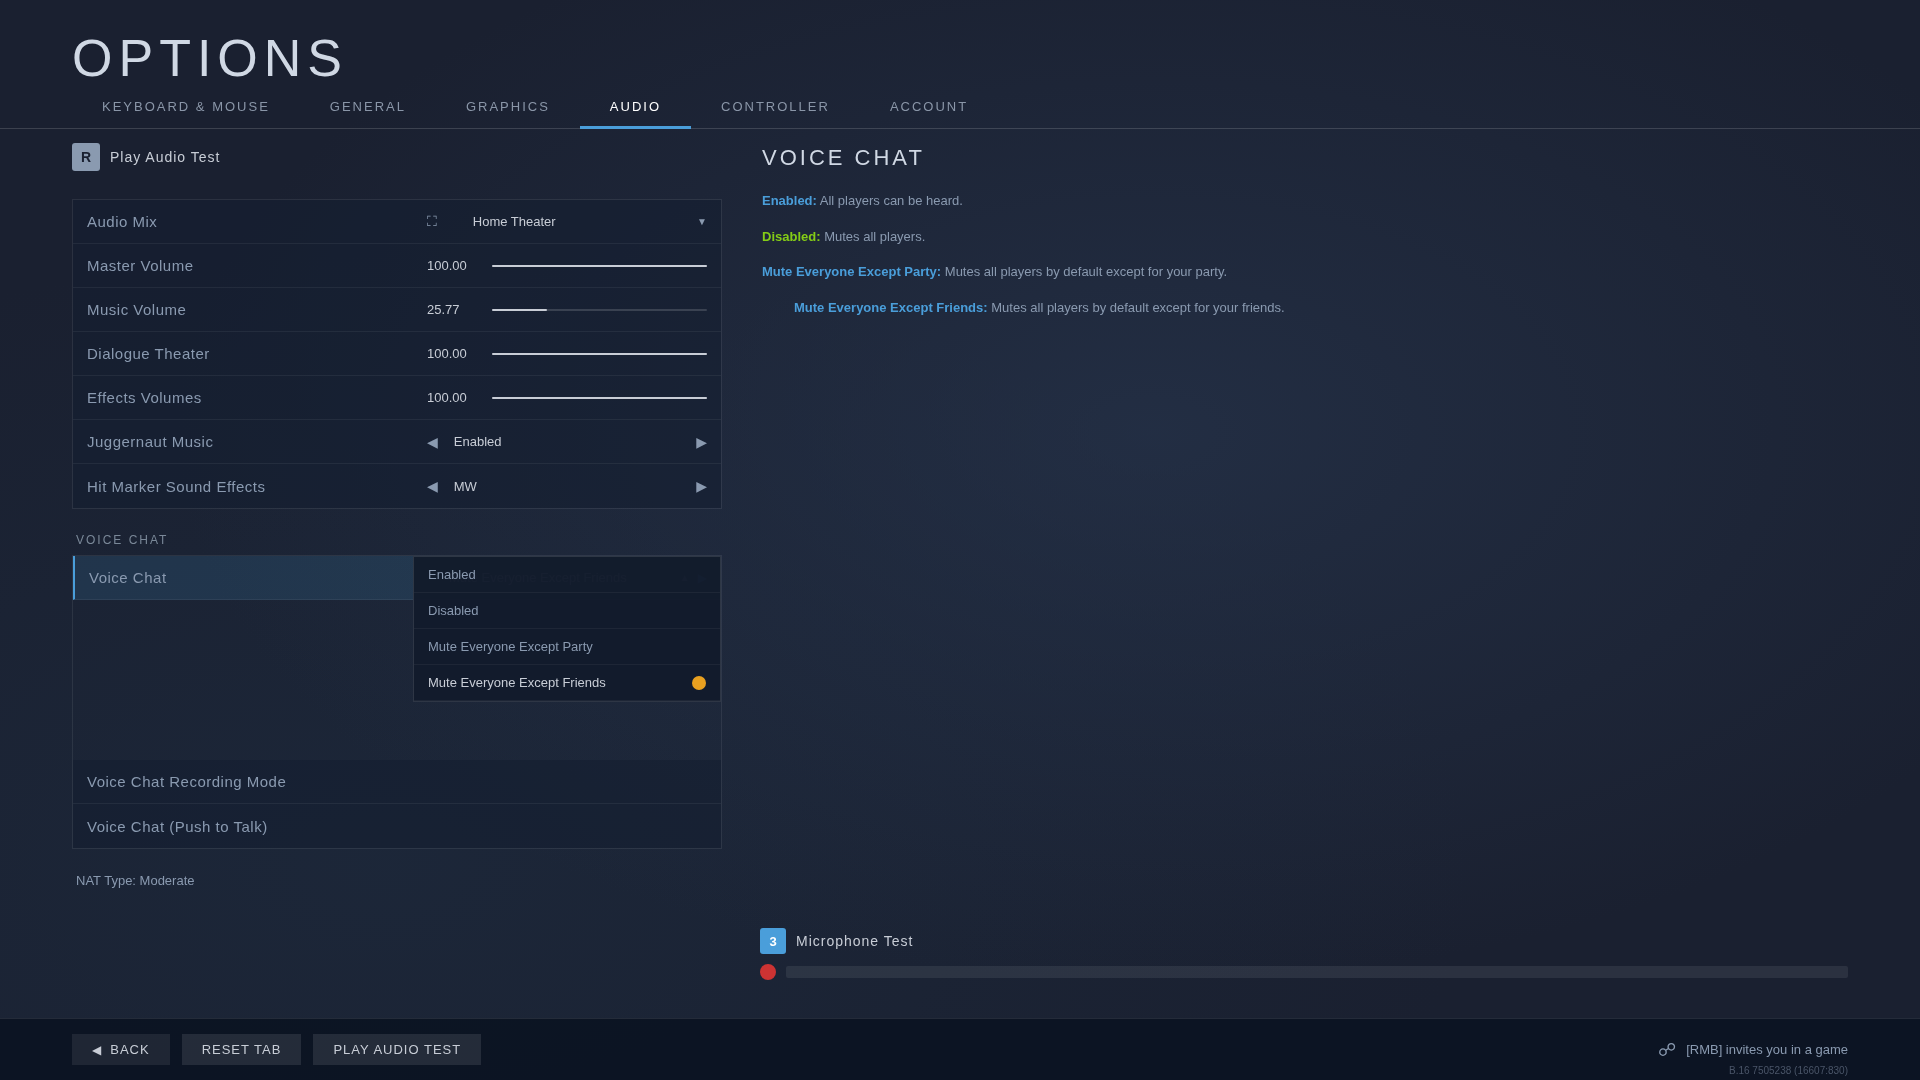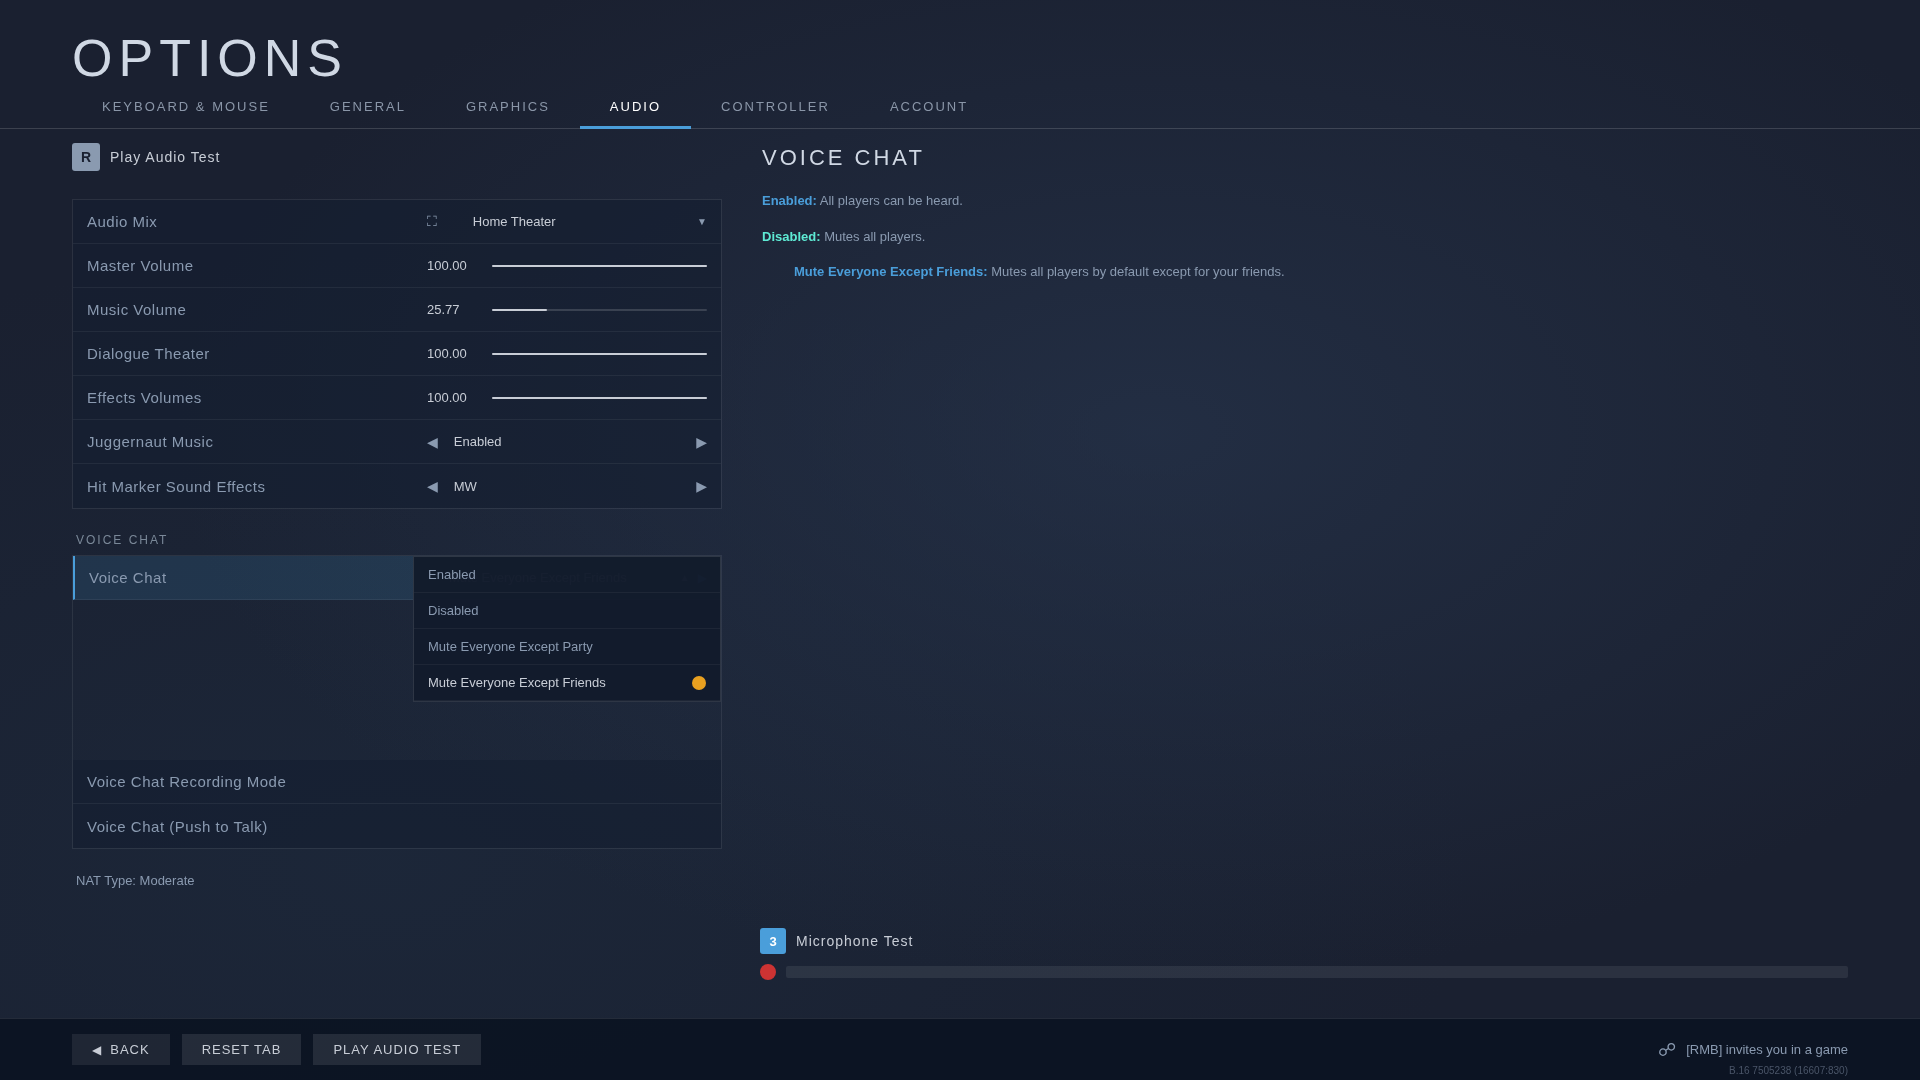--- a/index.html
+++ b/index.html
@@ -274,21 +274,21 @@
     }
     .voice-info-item {
       margin-bottom: 16px;
       font-size: 13px;
       line-height: 1.5;
     }
     .voice-info-label {
       color: #4a9eda;
       font-weight: bold;
     }
-    .voice-info-label.disabled-label { color: #5eead4; }
+    .voice-info-label.disabled-label { color: #84cc16; }
     .voice-info-label.mute-party-label { color: #4a9eda; }
     .voice-info-label.mute-friends-label { color: #4a9eda; padding-left: 32px; }
     .voice-info-text { color: #8a9ab0; }
 
     
     .mic-test-section {
       position: absolute;
       bottom: 100px;
       right: 72px;
       left: 760px;
@@ -544,20 +544,24 @@
   <div class="right-panel">
     <div class="voice-chat-info">
       <div class="voice-chat-title">VOICE CHAT</div>
       <div class="voice-info-item">
         <span class="voice-info-label">Enabled:</span>
         <span class="voice-info-text"> All players can be heard.</span>
       </div>
       <div class="voice-info-item">
         <span class="voice-info-label disabled-label">Disabled:</span>
         <span class="voice-info-text"> Mutes all players.</span>
+      </div>
+      <div class="voice-info-item">
+        <span class="voice-info-label mute-party-label">Mute Everyone Except Party:</span>
+        <span class="voice-info-text"> Mutes all players by default except for your party.</span>
       </div>
       <div class="voice-info-item">
         <span class="voice-info-label mute-friends-label">Mute Everyone Except Friends:</span>
         <span class="voice-info-text"> Mutes all players by default except for your friends.</span>
       </div>
     </div>
   </div>
 
 </div>
 

